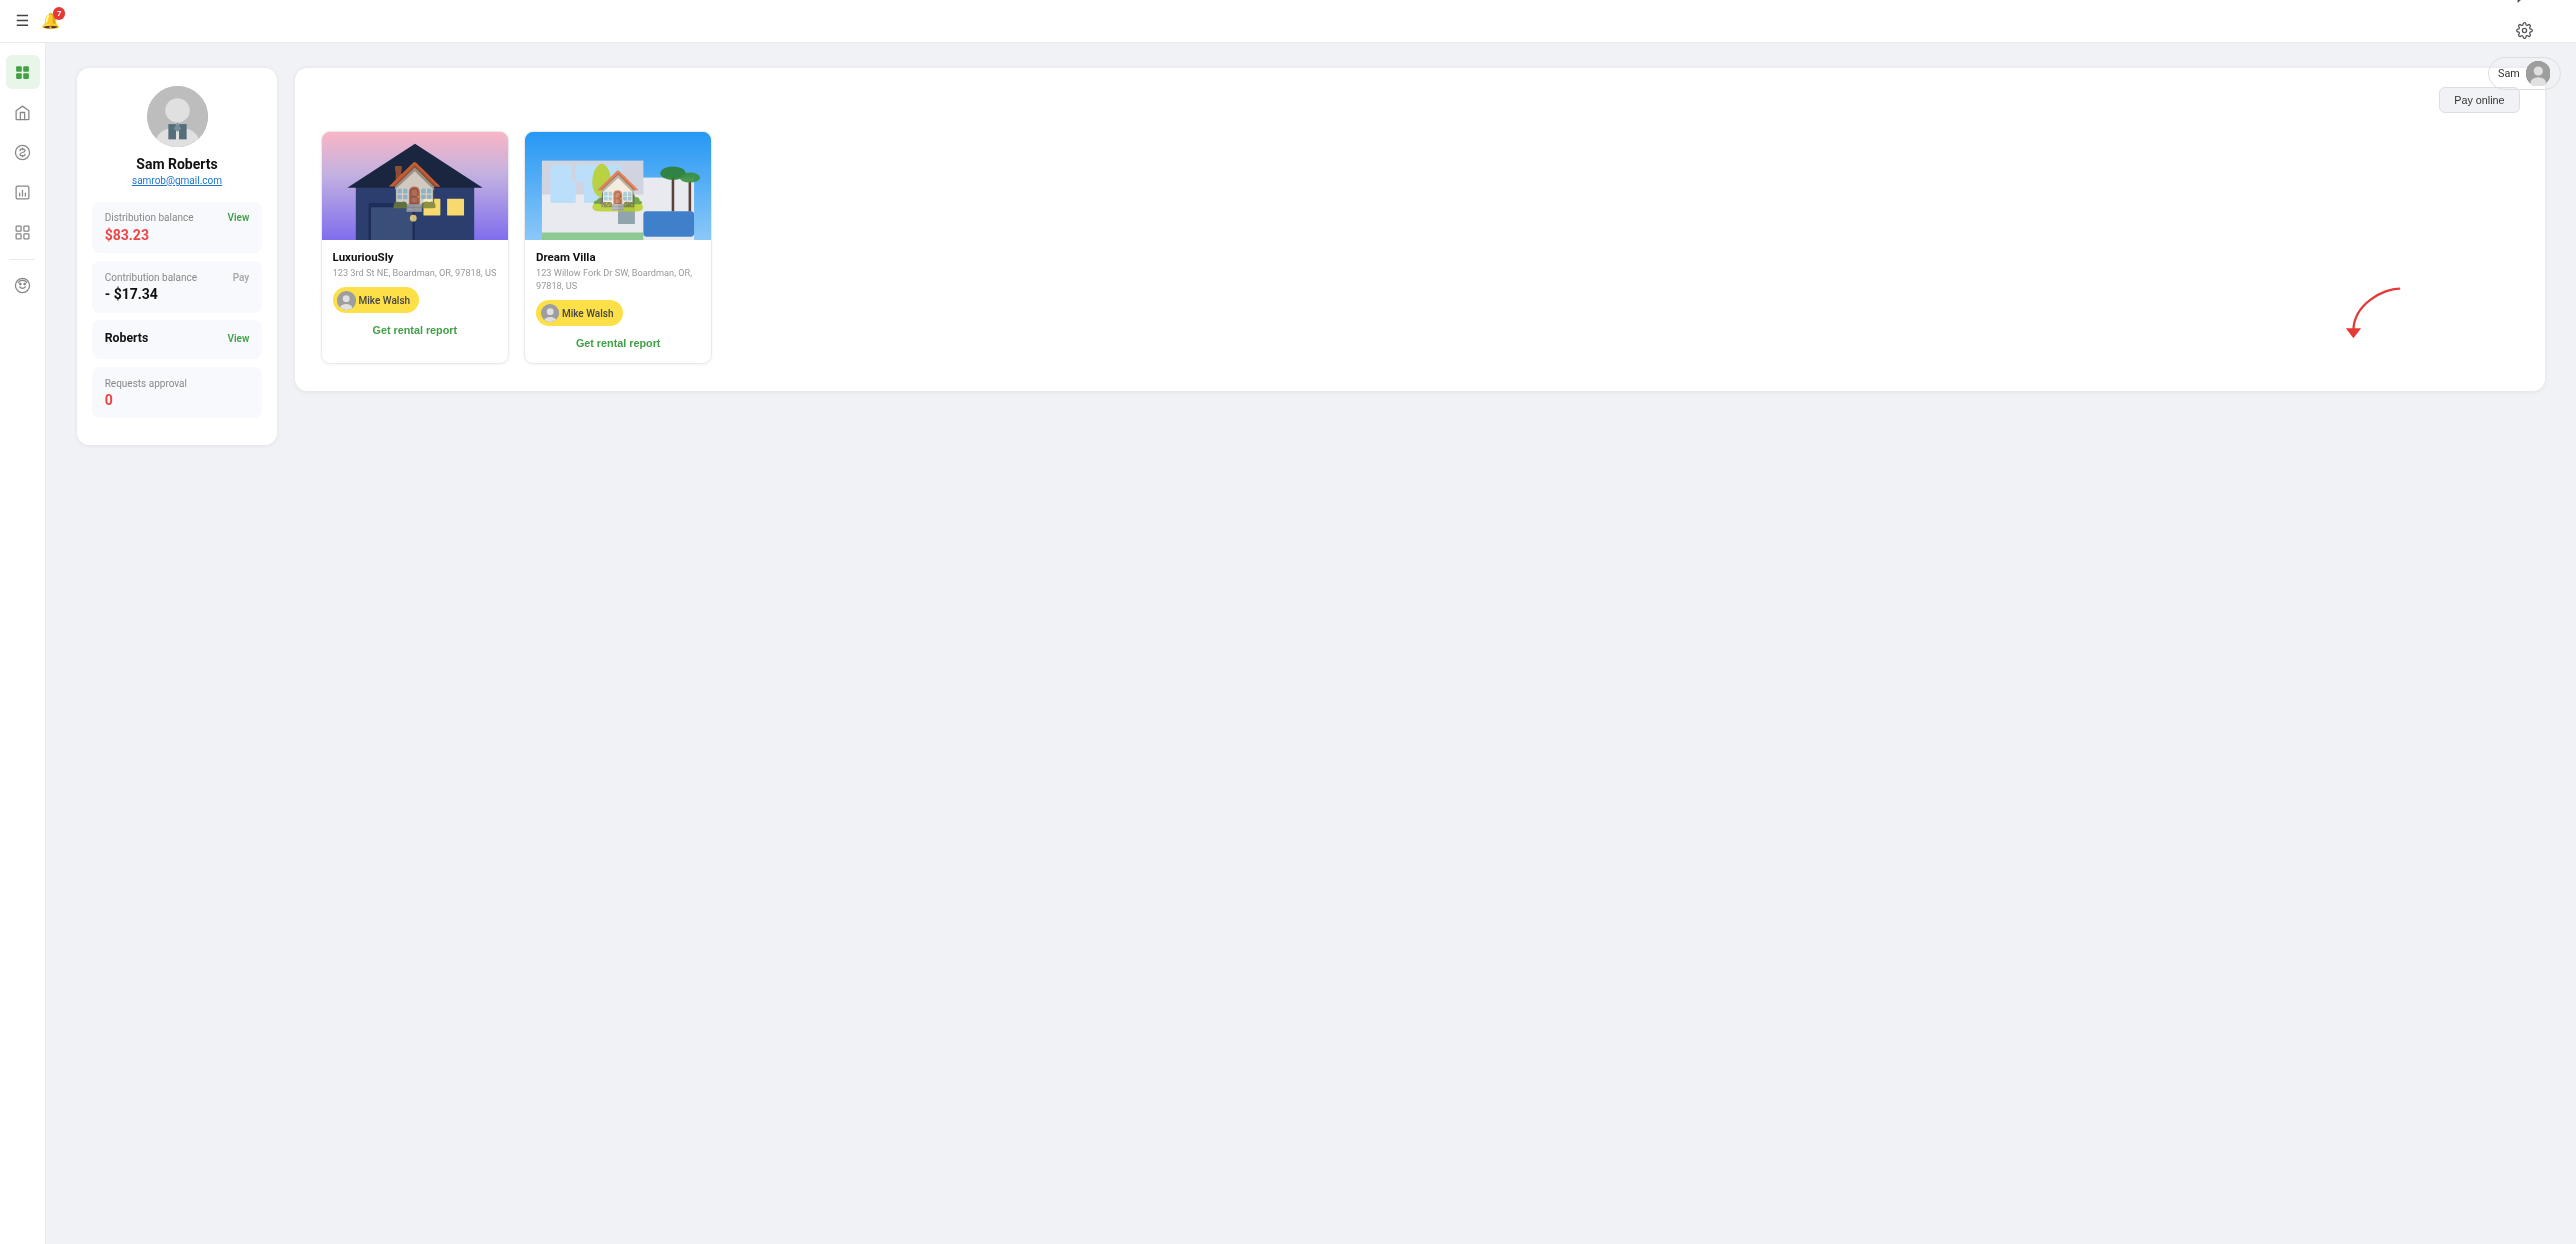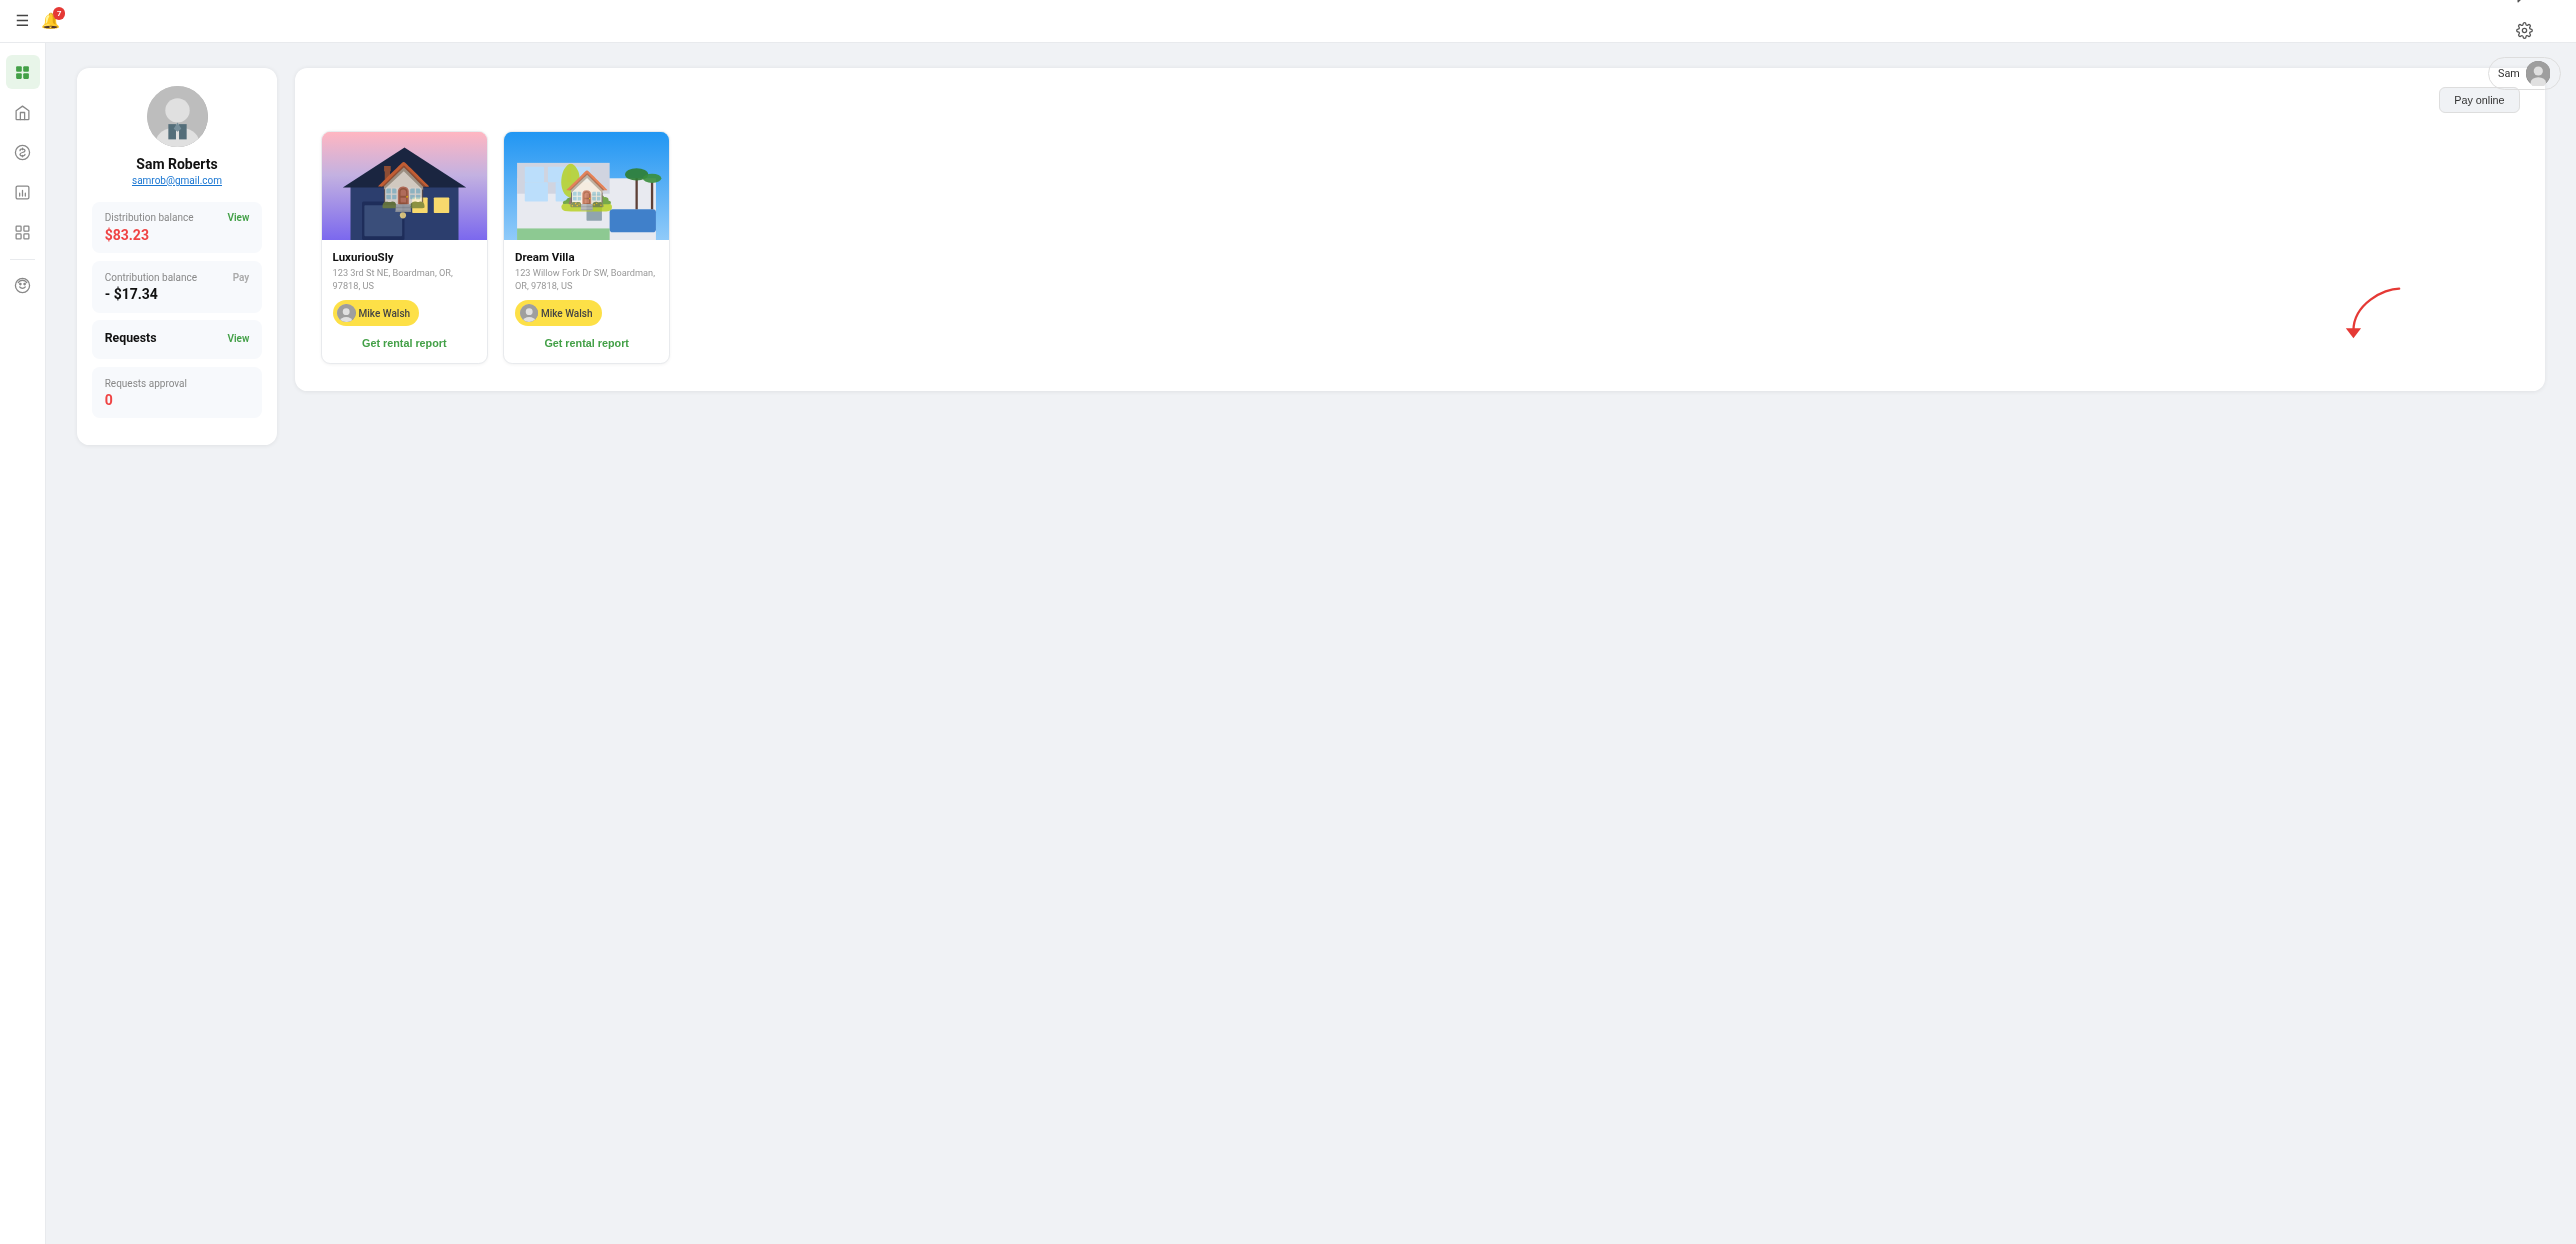--- a/index.html
+++ b/index.html
@@ -181,21 +181,21 @@
     .properties-grid {
       display: flex; gap: 15.4px;
       padding: 18.4px;
       flex-wrap: wrap;
     }
 
     .property-card {
       background: #fff;
       border: 0.8px solid #e8eaed;
       border-radius: 9.2px;
-      width: 167px;
+      width: 188px;
       overflow: hidden;
       box-shadow: 0 0.8px 3.1px rgba(0,0,0,0.05);
     }
     
     .house-img-1 {
       width: 100%; height: 108px;
       background: linear-gradient(180deg, #ffb6c1 0%, #c3b1e1 30%, #4a5a8c 60%, #2c3e6e 80%, #1a2540 100%);
       position: relative;
       overflow: hidden;
     }
@@ -376,21 +376,21 @@
       <div class="info-row">
         <div class="info-row-header">
           <span class="info-row-label">Contribution balance</span>
           <span class="info-row-link gray">Pay</span>
         </div>
         <div class="info-row-value negative">- $17.34</div>
       </div>
 
       <div class="info-row">
         <div class="info-row-header">
-          <span class="info-row-label" style="font-size:12.3px;font-weight:700;color:#111;">Requests</span>
+          <span class="info-row-label" style="font-size:12.3px;font-weight:700;color:#111;">Roberts</span>
           <span class="info-row-link">View</span>
         </div>
       </div>
 
       <div class="info-row">
         <div class="info-row-header">
           <span class="info-row-label">Requests approval</span>
         </div>
         <div class="info-row-value">0</div>
       </div>

